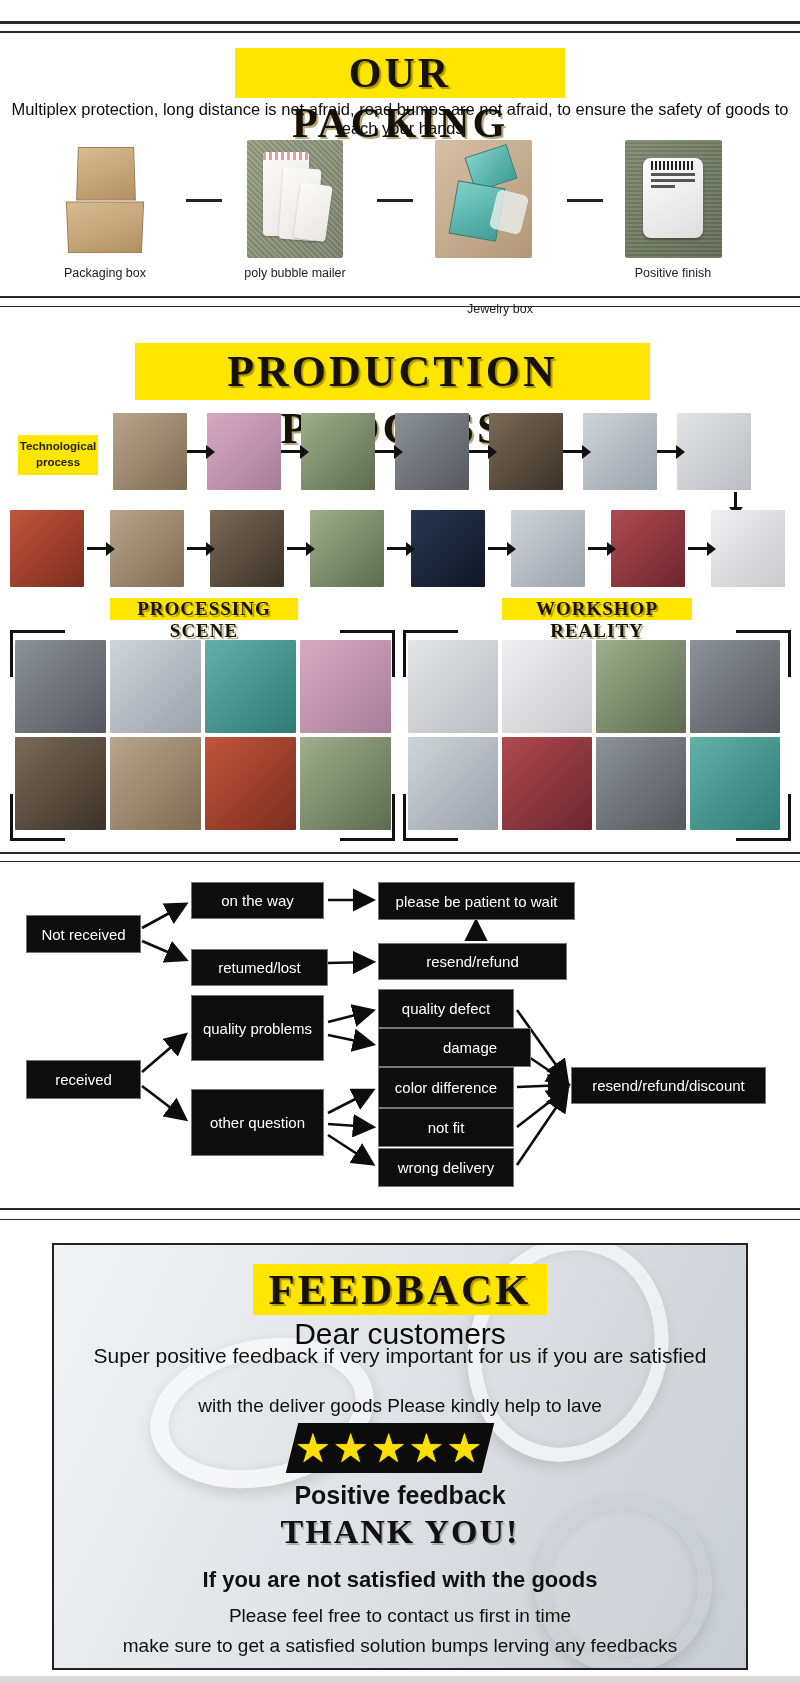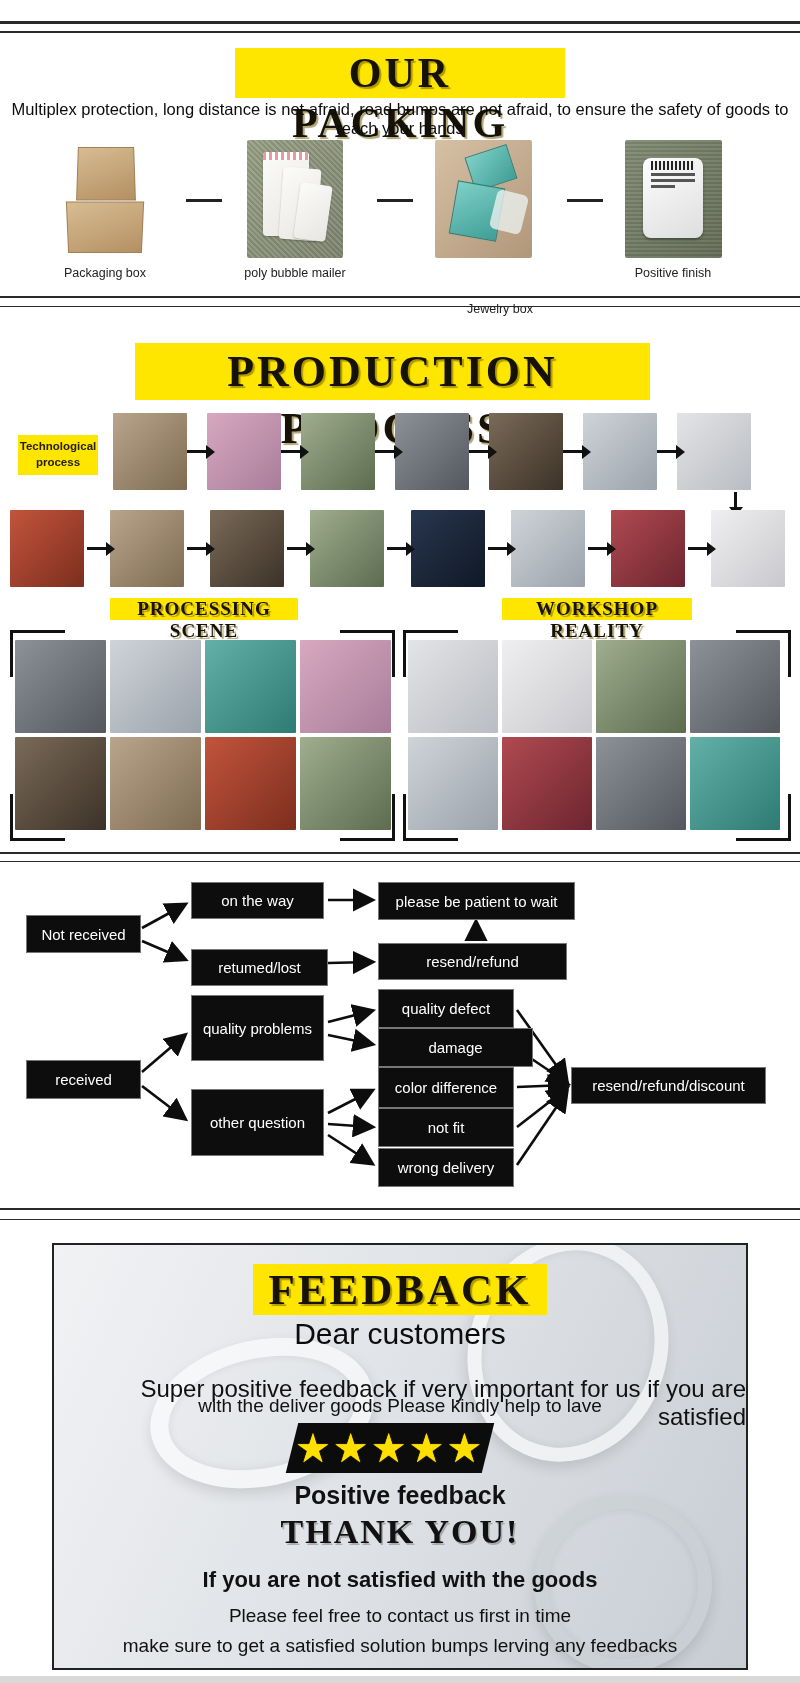--- a/index.html
+++ b/index.html
@@ -236,40 +236,40 @@
         <line x1="517" y1="313" x2="566" y2="241"></line>
       </g>
     </svg>
     <div class="fnode" style="left:27px;top:64px;width:113px;height:36px;">Not received</div>
     <div class="fnode" style="left:192px;top:31px;width:131px;height:35px;">on the way</div>
     <div class="fnode" style="left:379px;top:31px;width:195px;height:36px;">please be patient to wait</div>
     <div class="fnode" style="left:192px;top:98px;width:135px;height:35px;">retumed/lost</div>
     <div class="fnode" style="left:379px;top:92px;width:187px;height:35px;">resend/refund</div>
     <div class="fnode" style="left:192px;top:144px;width:131px;height:64px;">quality problems</div>
     <div class="fnode" style="left:379px;top:138px;width:134px;height:37px;">quality defect</div>
-    <div class="fnode" style="left:379px;top:177px;width:153px;height:37px;">damage</div>
+    <div class="fnode" style="left:379px;top:177px;width:120px;height:37px;padding-left:31px;">damage</div>
     <div class="fnode" style="left:27px;top:209px;width:113px;height:37px;">received</div>
     <div class="fnode" style="left:379px;top:216px;width:134px;height:39px;">color difference</div>
     <div class="fnode" style="left:192px;top:238px;width:131px;height:65px;">other question</div>
     <div class="fnode" style="left:379px;top:257px;width:134px;height:37px;">not fit</div>
     <div class="fnode" style="left:379px;top:297px;width:134px;height:37px;">wrong delivery</div>
     <div class="fnode" style="left:572px;top:216px;width:193px;height:35px;">resend/refund/discount</div>
   </div>
 
   <div class="rule" style="top:1208px;height:2px;"></div>
   <div class="rule" style="top:1219px;height:1px;"></div>
 
   <div class="fb-box">
     <div class="ring" style="left:415px;top:-10px;width:170px;height:200px;transform:rotate(18deg);"></div>
     <div class="ring" style="left:95px;top:95px;width:190px;height:110px;transform:rotate(-12deg);border-width:18px;"></div>
     <div class="ring" style="left:480px;top:250px;width:150px;height:150px;border-color:rgba(200,205,210,.5);"></div>
 
     <div class="fb-banner">FEEDBACK</div>
     <div class="fb-line" style="top:72px;font-size:30px;color:#0c0c0c;">Dear customers</div>
-    <div class="fb-line" style="top:130px;font-size:24px;text-align:right;">Super positive feedback if very important for us if you are satisfied</div>
+    <div class="fb-line" style="top:99px;font-size:21px;">Super positive feedback if very important for us if you are satisfied</div>
     <div class="fb-line" style="top:150px;font-size:19px;">with the deliver goods Please kindly help to lave</div>
 
     <div class="star-band">
       <span id="stars" class="stars">★★★★★</span>
     </div>
 
     <div class="fb-line" style="top:236px;font-size:25px;font-weight:700;">Positive feedback</div>
     <div class="fb-line" style="top:268px;font-size:34px;font-weight:700;font-family:'Liberation Serif',serif;letter-spacing:2px;text-shadow:1.5px 1.5px 0 rgba(120,120,120,.5);">THANK YOU!</div>
     <div class="fb-line" style="top:322px;font-size:22px;font-weight:700;">If you are not satisfied with the goods</div>
     <div class="fb-line" style="top:360px;font-size:19px;">Please feel free to contact us first in time</div>

